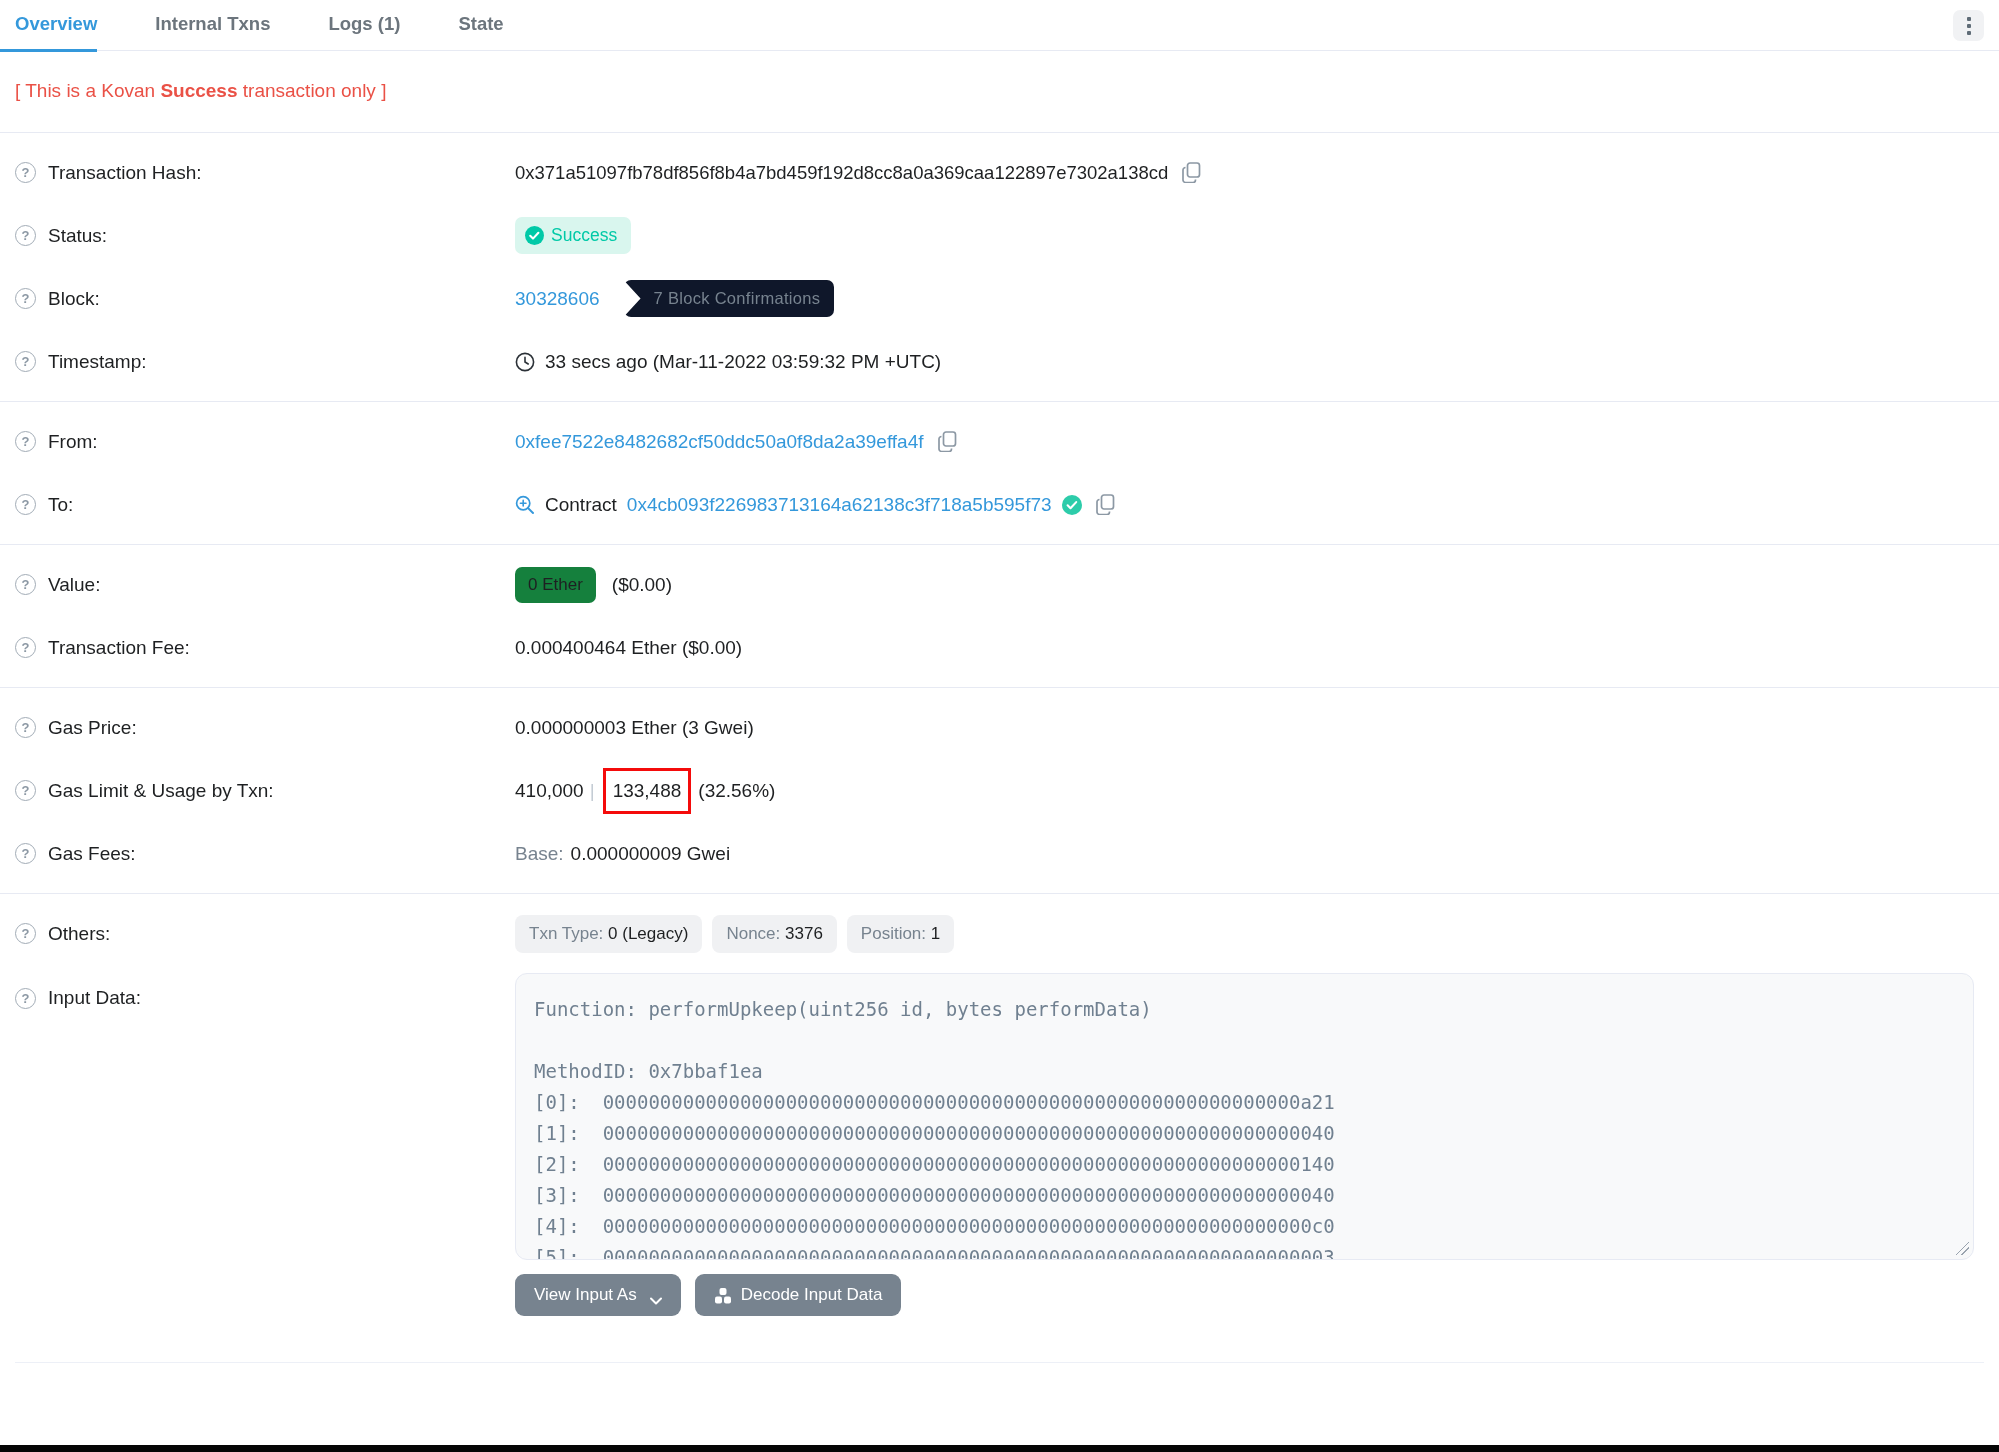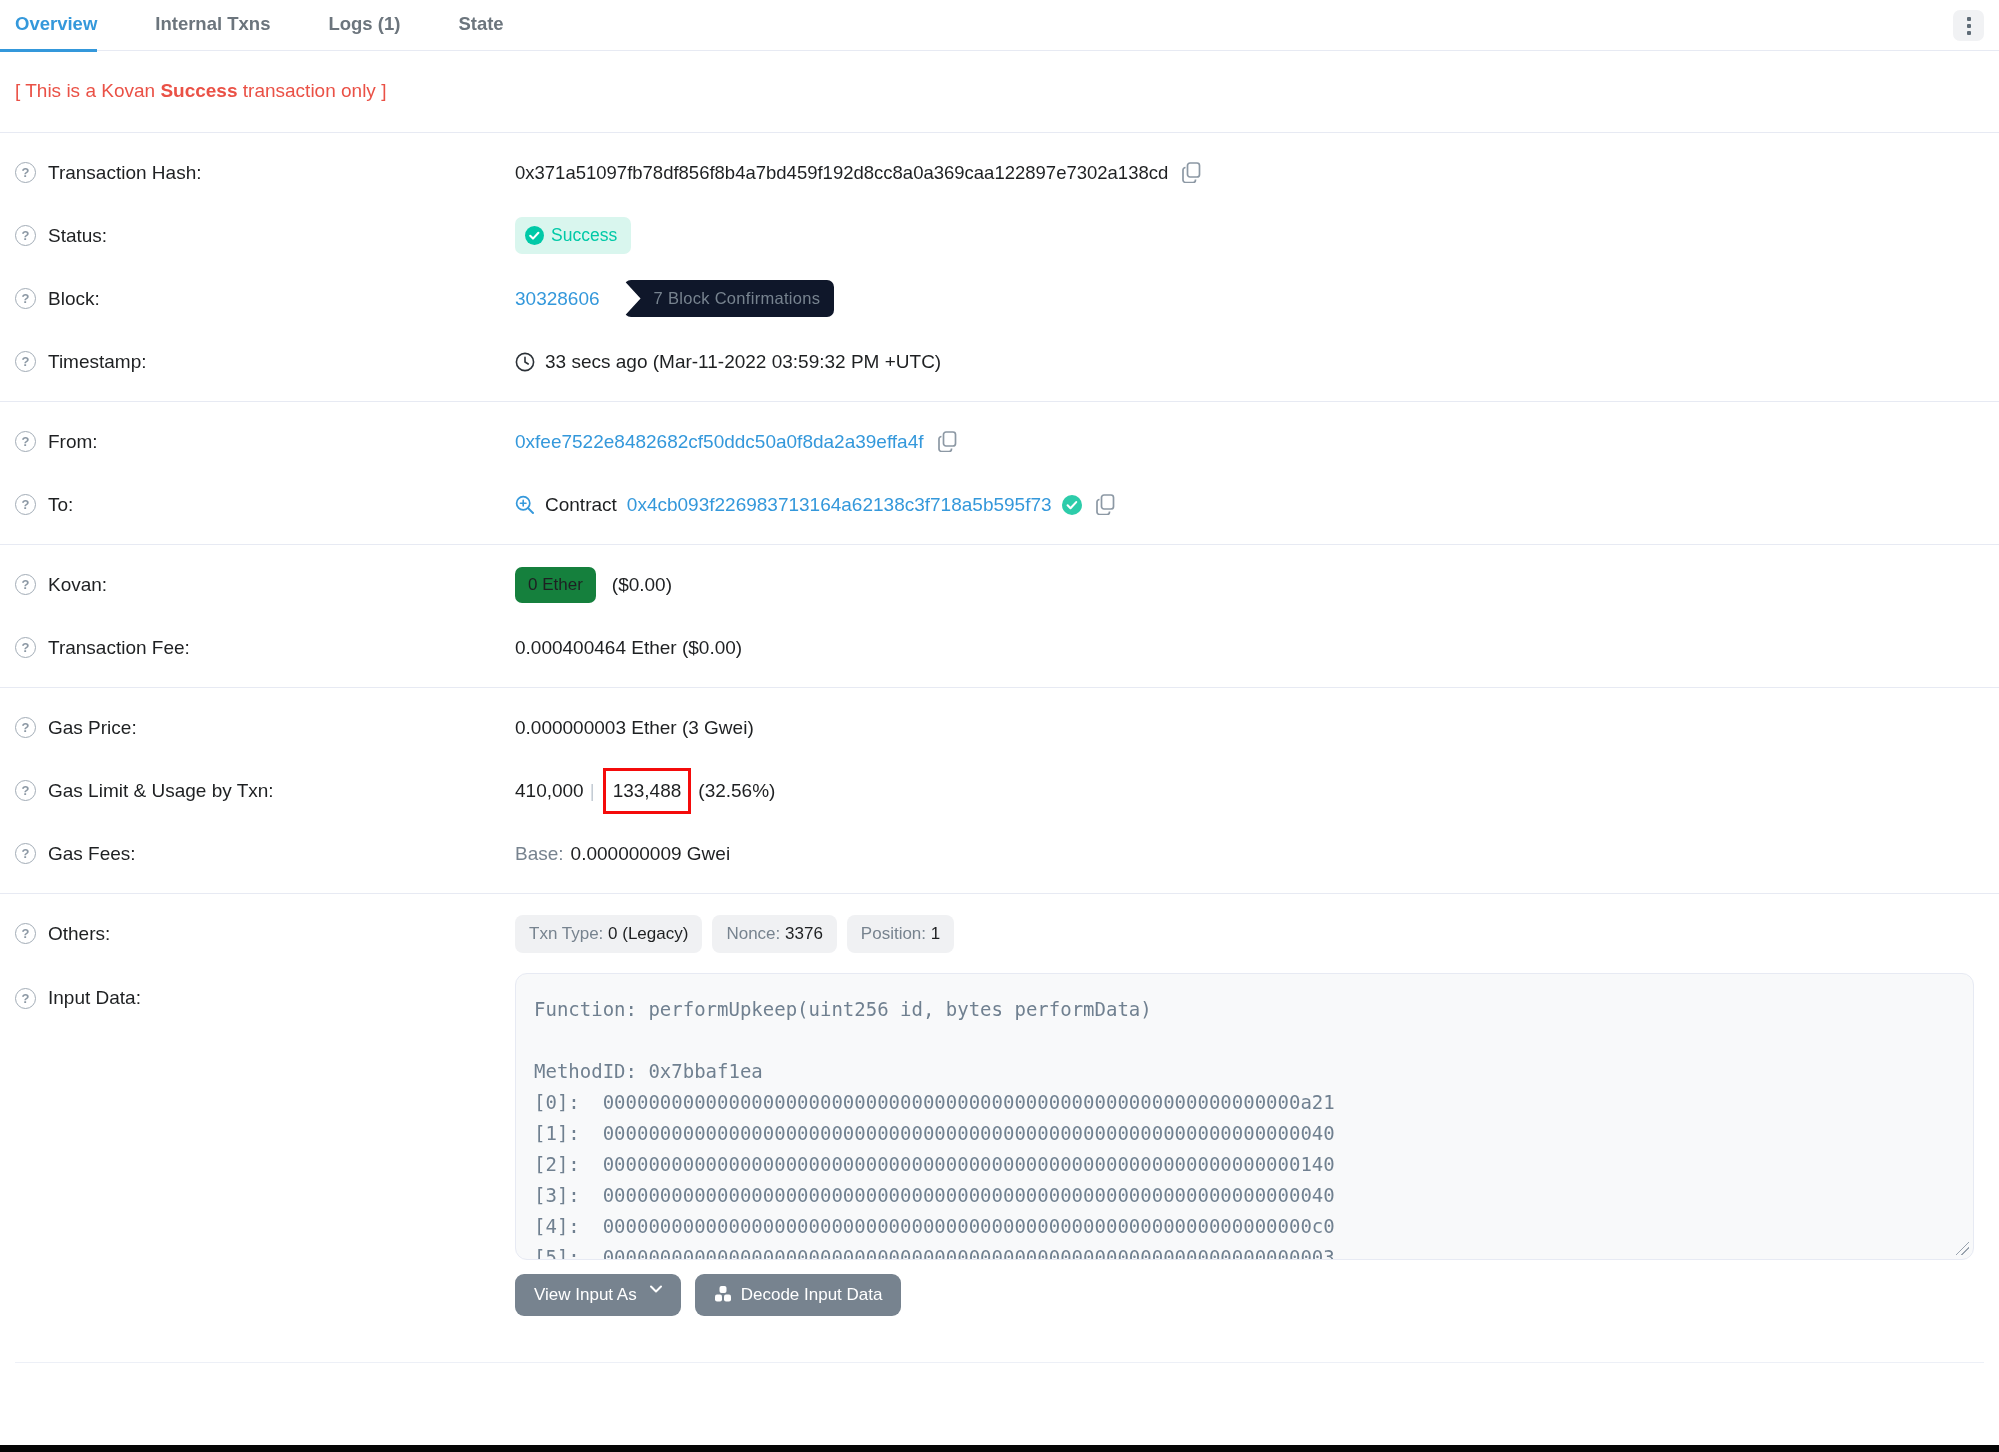--- a/index.html
+++ b/index.html
@@ -45,21 +45,21 @@
   .redbox { border:3px solid #f40b0b; padding:9px 7px; margin:0 2px; }
   .gray-label { color:#77838f; }
 
   
   .input-box { position:relative; width:1459px; height:287px; background:#f8f9fa; border:1px solid #e7eaf3; border-radius:12px; padding:20px 18px; overflow:hidden; font-family:"DejaVu Sans Mono","Liberation Mono",monospace; font-size:19px; line-height:31px; color:#708090; cursor:text; }
   .input-box .idx { display:inline-block; width:6ch; }
   .resize-handle { position:absolute; right:4px; bottom:4px; width:14px; height:14px; cursor:nwse-resize;
      background:linear-gradient(135deg, transparent 0 50%, #9aa4af 50% 56%, transparent 56% 70%, #9aa4af 70% 76%, transparent 76%); }
 
   .btn-row { display:flex; gap:14px; margin:14px 0 12px 500px; }
-  .btn { background:#77838f; color:#fff; border:none; border-radius:9px; font-size:17px; font-family:inherit; padding:11px 19px; display:inline-flex; align-items:flex-start; gap:9px; cursor:pointer; }
+  .btn { background:#77838f; color:#fff; border:none; border-radius:9px; font-size:17px; font-family:inherit; padding:11px 19px; display:inline-flex; align-items:flex-end; gap:9px; cursor:pointer; }
   .caret { font-size:12px; margin-left:4px; }
 
   .bottom-rule { border-top:1px solid #edf0f7; margin:26px 15px 0 15px; }
   .bottom-bar { position:absolute; left:0; bottom:0; width:100%; height:7px; background:#050505; }
 
   svg { display:block; }
 </style>
 </head>
 <body>
 
@@ -180,21 +180,21 @@
           </svg>
       </span>
     </div>
   </div>
 </div>
 
 <div class="section">
   <div class="row">
     <div class="row-label">
       <span class="qicon">?</span>
-      <span>Kovan:</span>
+      <span>Value:</span>
     </div>
     <div class="row-value">
       <span class="badge-plain">0 Ether</span>
       <span style="margin-left:6px;">($0.00)</span>
     </div>
   </div>
 
   <div class="row">
     <div class="row-label">
       <span class="qicon">?</span>

